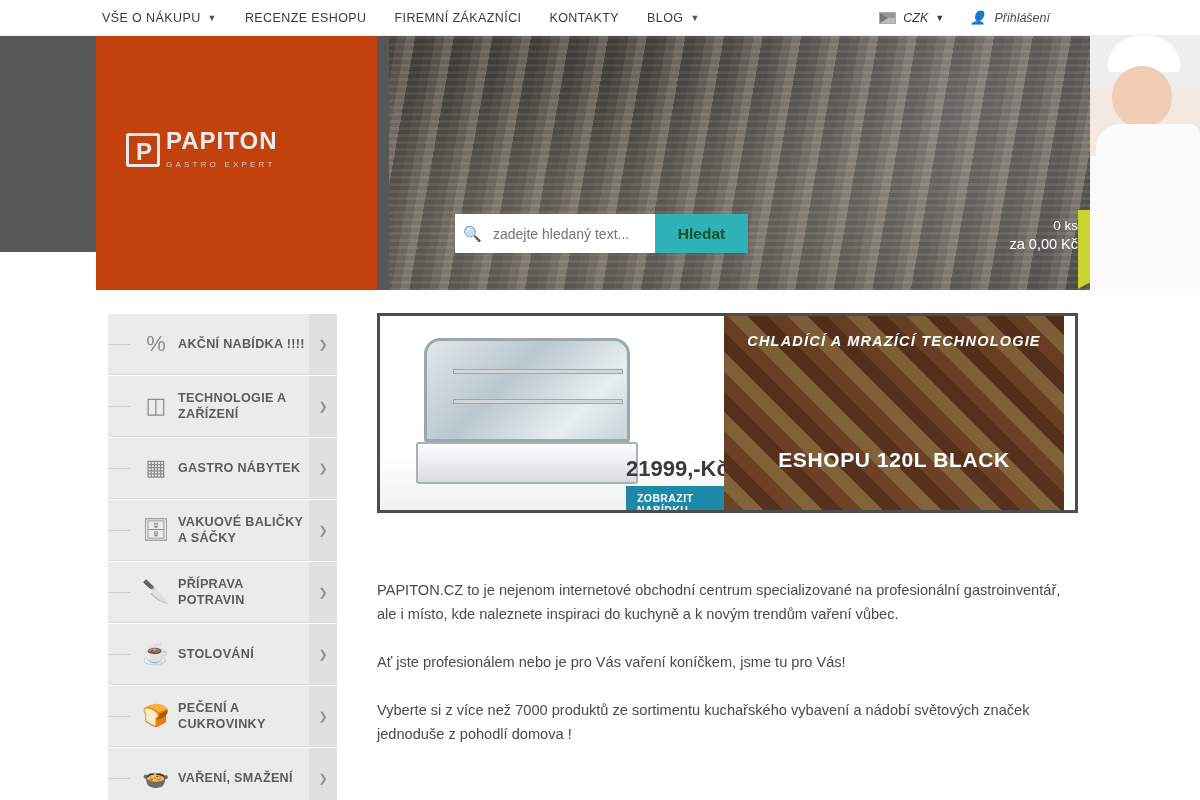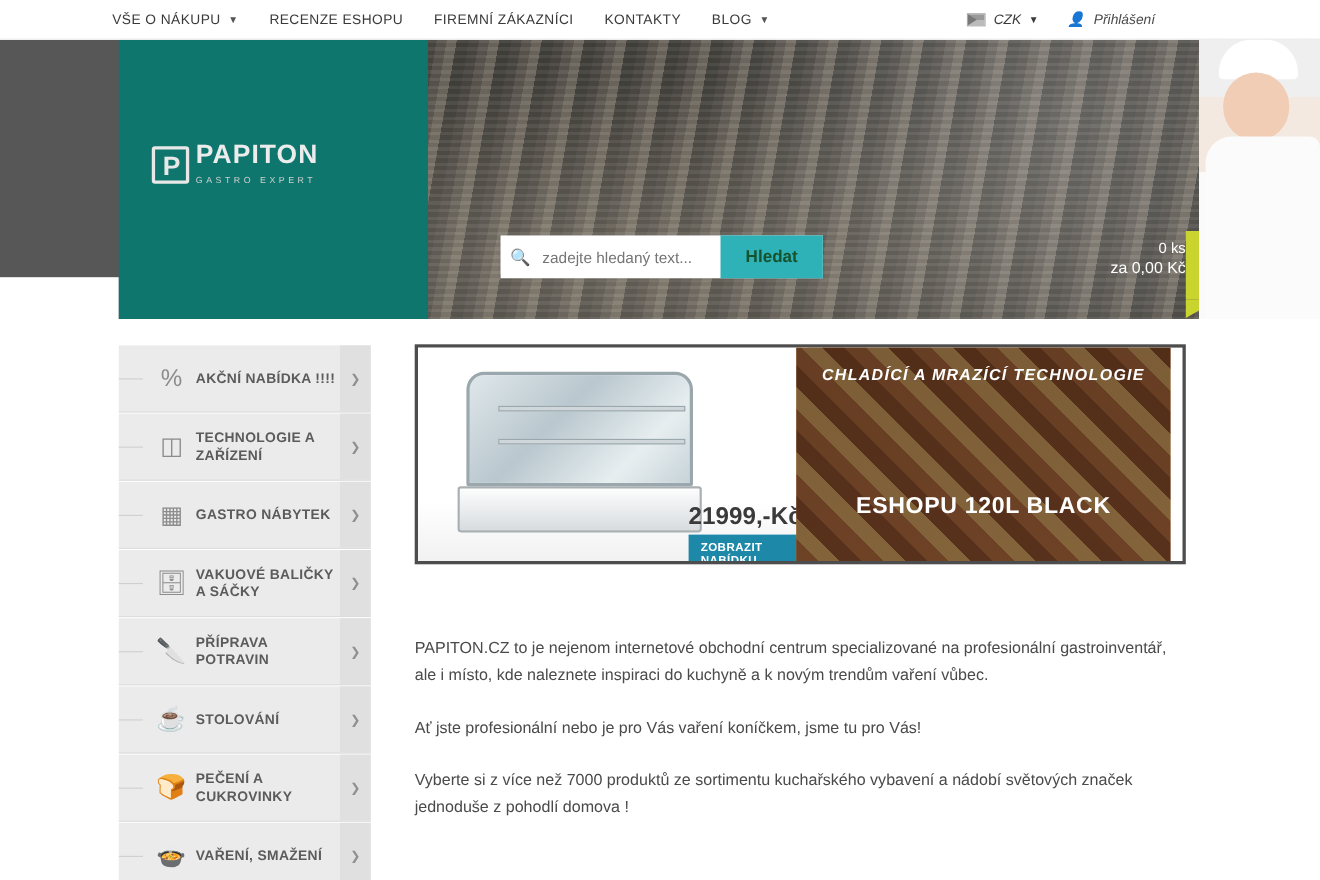--- a/index.html
+++ b/index.html
@@ -59,21 +59,21 @@
       radial-gradient(ellipse at 20% 80%, rgba(220,210,190,.25), rgba(0,0,0,0) 60%);
   }
   .hero-left {
     position: absolute; left: 0; top: 0; width: 389px; height: 254px;
     background: #575757;
   }
   .hero-left-white {
     position: absolute; left: 0; top: 216px; width: 108px; height: 38px; background: #fff;
   }
   .logo-wrap {
-    position: absolute; left: 108px; top: 0; width: 281px; height: 330px; background: #0f766e;
+    position: absolute; left: 96px; top: 0; width: 281px; height: 330px; background: #c2410c;
   }
   .logo {
     position: absolute; left: 30px; top: 92px; width: 200px; height: 44px;
     display: flex; align-items: center;
   }
   .logo .pmark {
     width: 34px; height: 34px; border: 3px solid #e8e8e8; border-radius: 3px;
     position: relative; margin-right: 6px;
   }
   .logo .pmark:before{
@@ -338,17 +338,17 @@
       <div class="bannerbtn">ZOBRAZIT NABÍDKU</div>
     </div>
     <div class="banner-right">
       <div class="rt1">CHLADÍCÍ A MRAZÍCÍ TECHNOLOGIE</div>
       <div class="rt3">ESHOPU 120L BLACK</div>
     </div>
   </div>
 
   <div class="copy">
     <p>PAPITON.CZ to je nejenom internetové obchodní centrum specializované na profesionální gastroinventář, ale  i místo, kde naleznete inspiraci do kuchyně a k novým trendům vaření vůbec.</p>
-    <p>Ať jste profesionální nebo je pro Vás vaření koníčkem, jsme tu pro Vás!</p>
+    <p>Ať jste profesionálem nebo je pro Vás vaření koníčkem, jsme tu pro Vás!</p>
     <p>Vyberte si z více než 7000 produktů ze sortimentu kuchařského vybavení a nádobí světových značek jednoduše z pohodlí domova !</p>
   </div>
 
 </div>
 
 </body></html>

